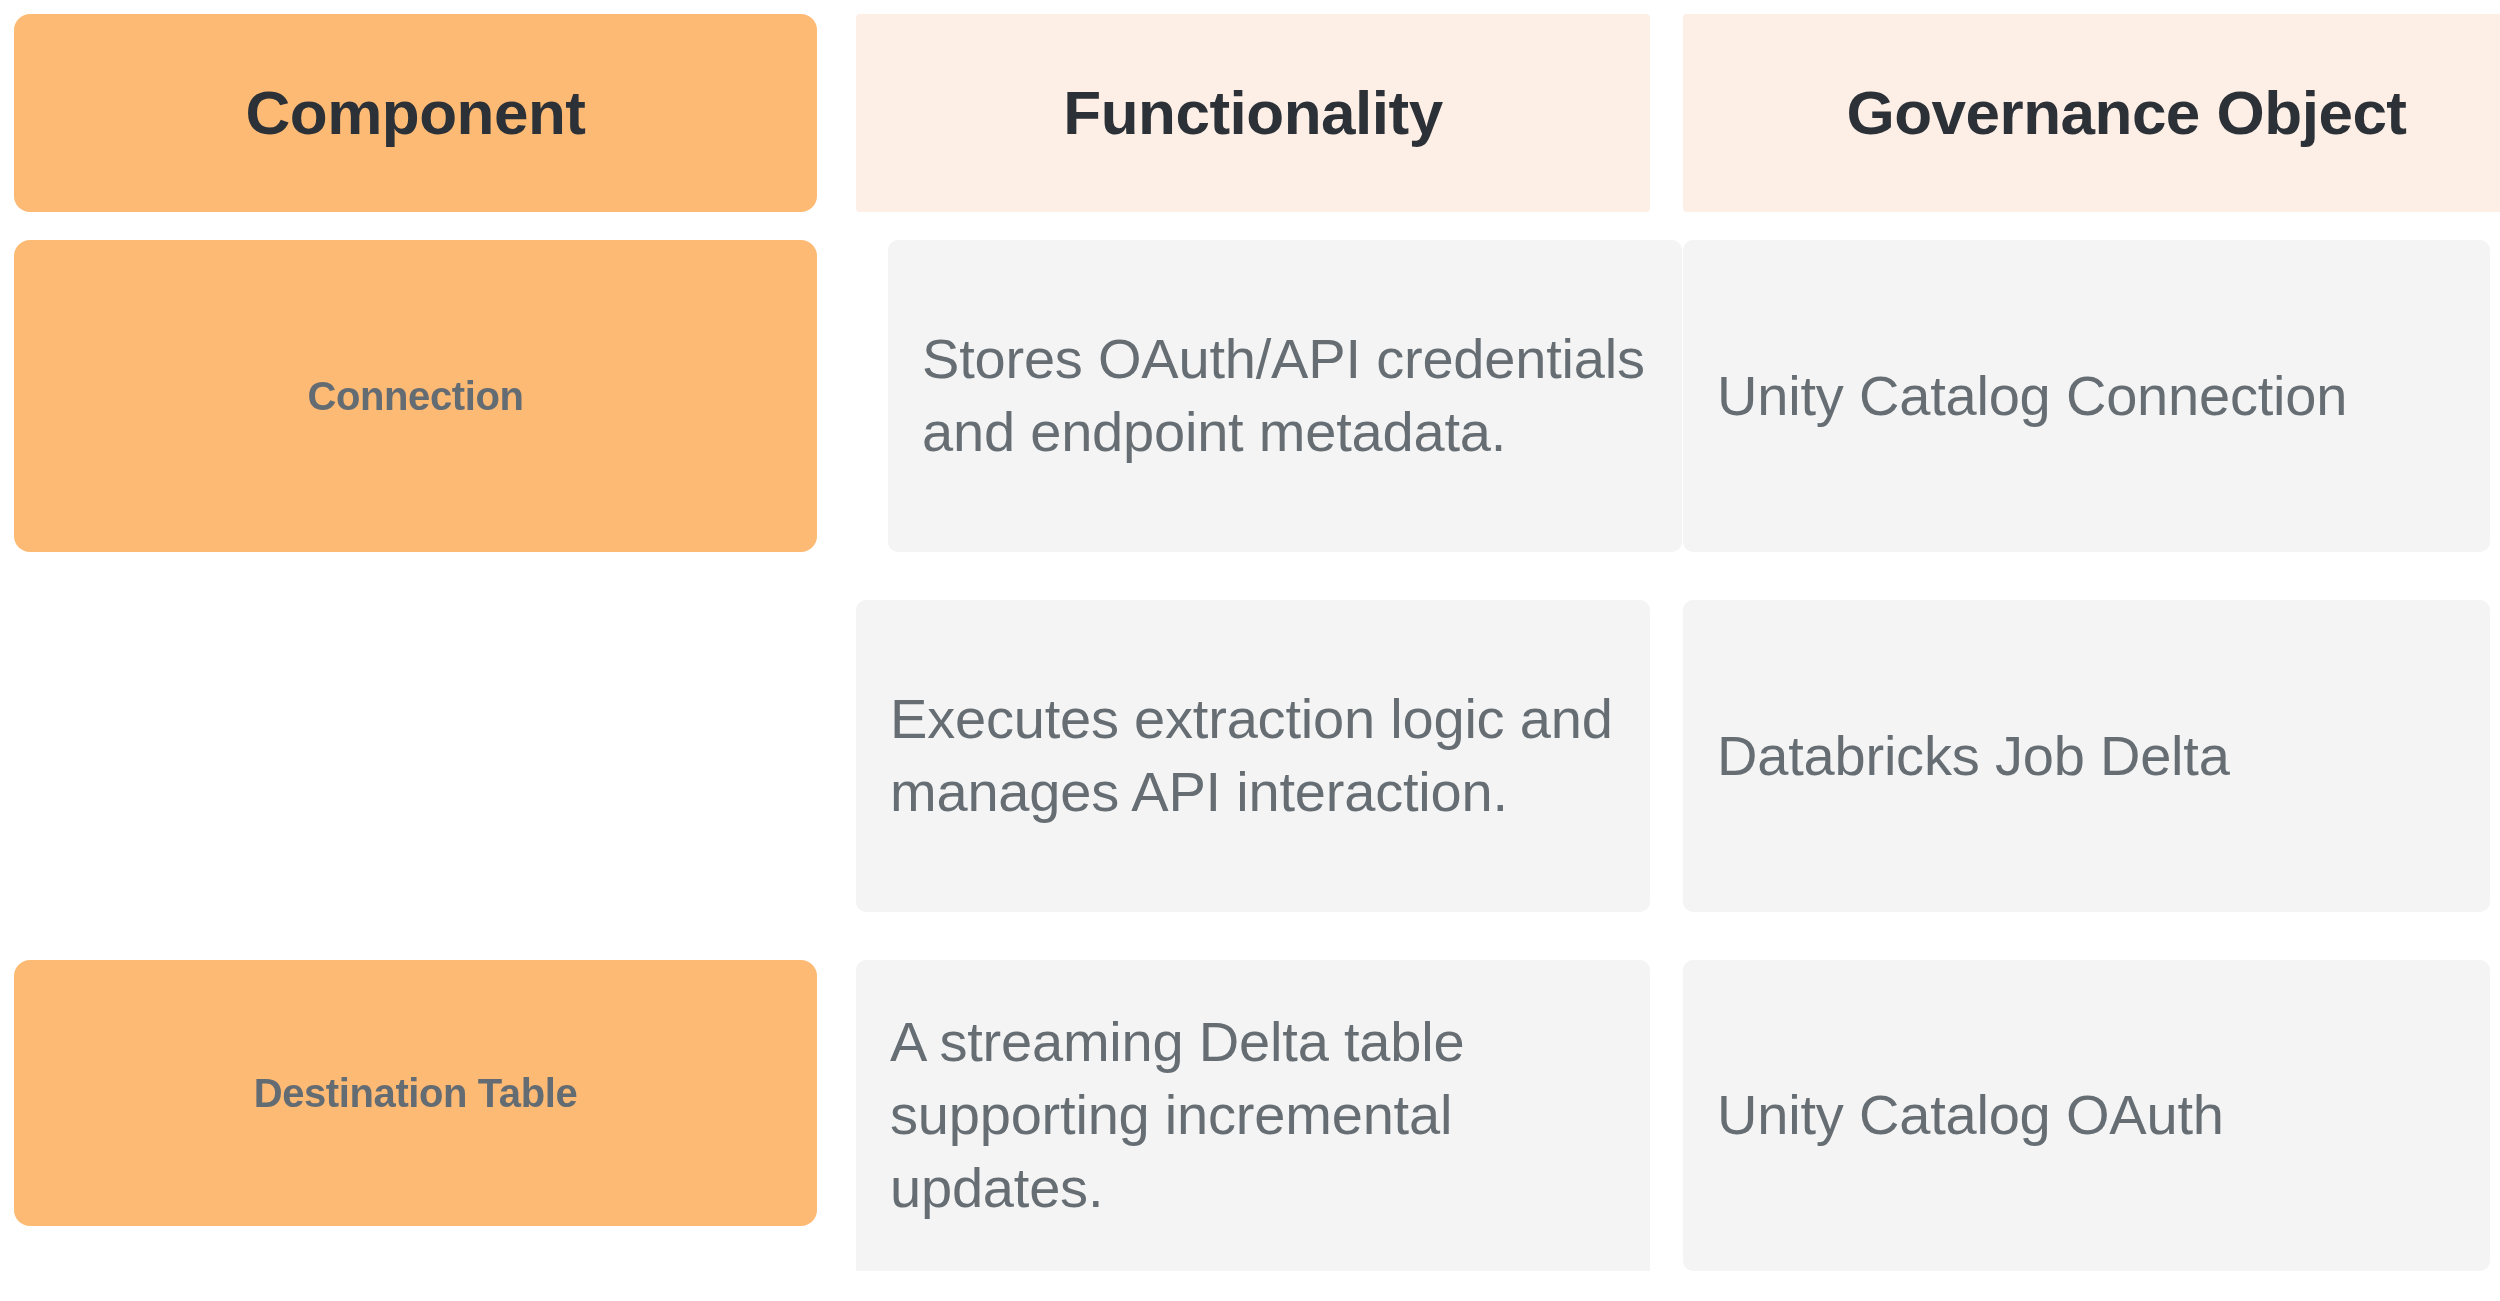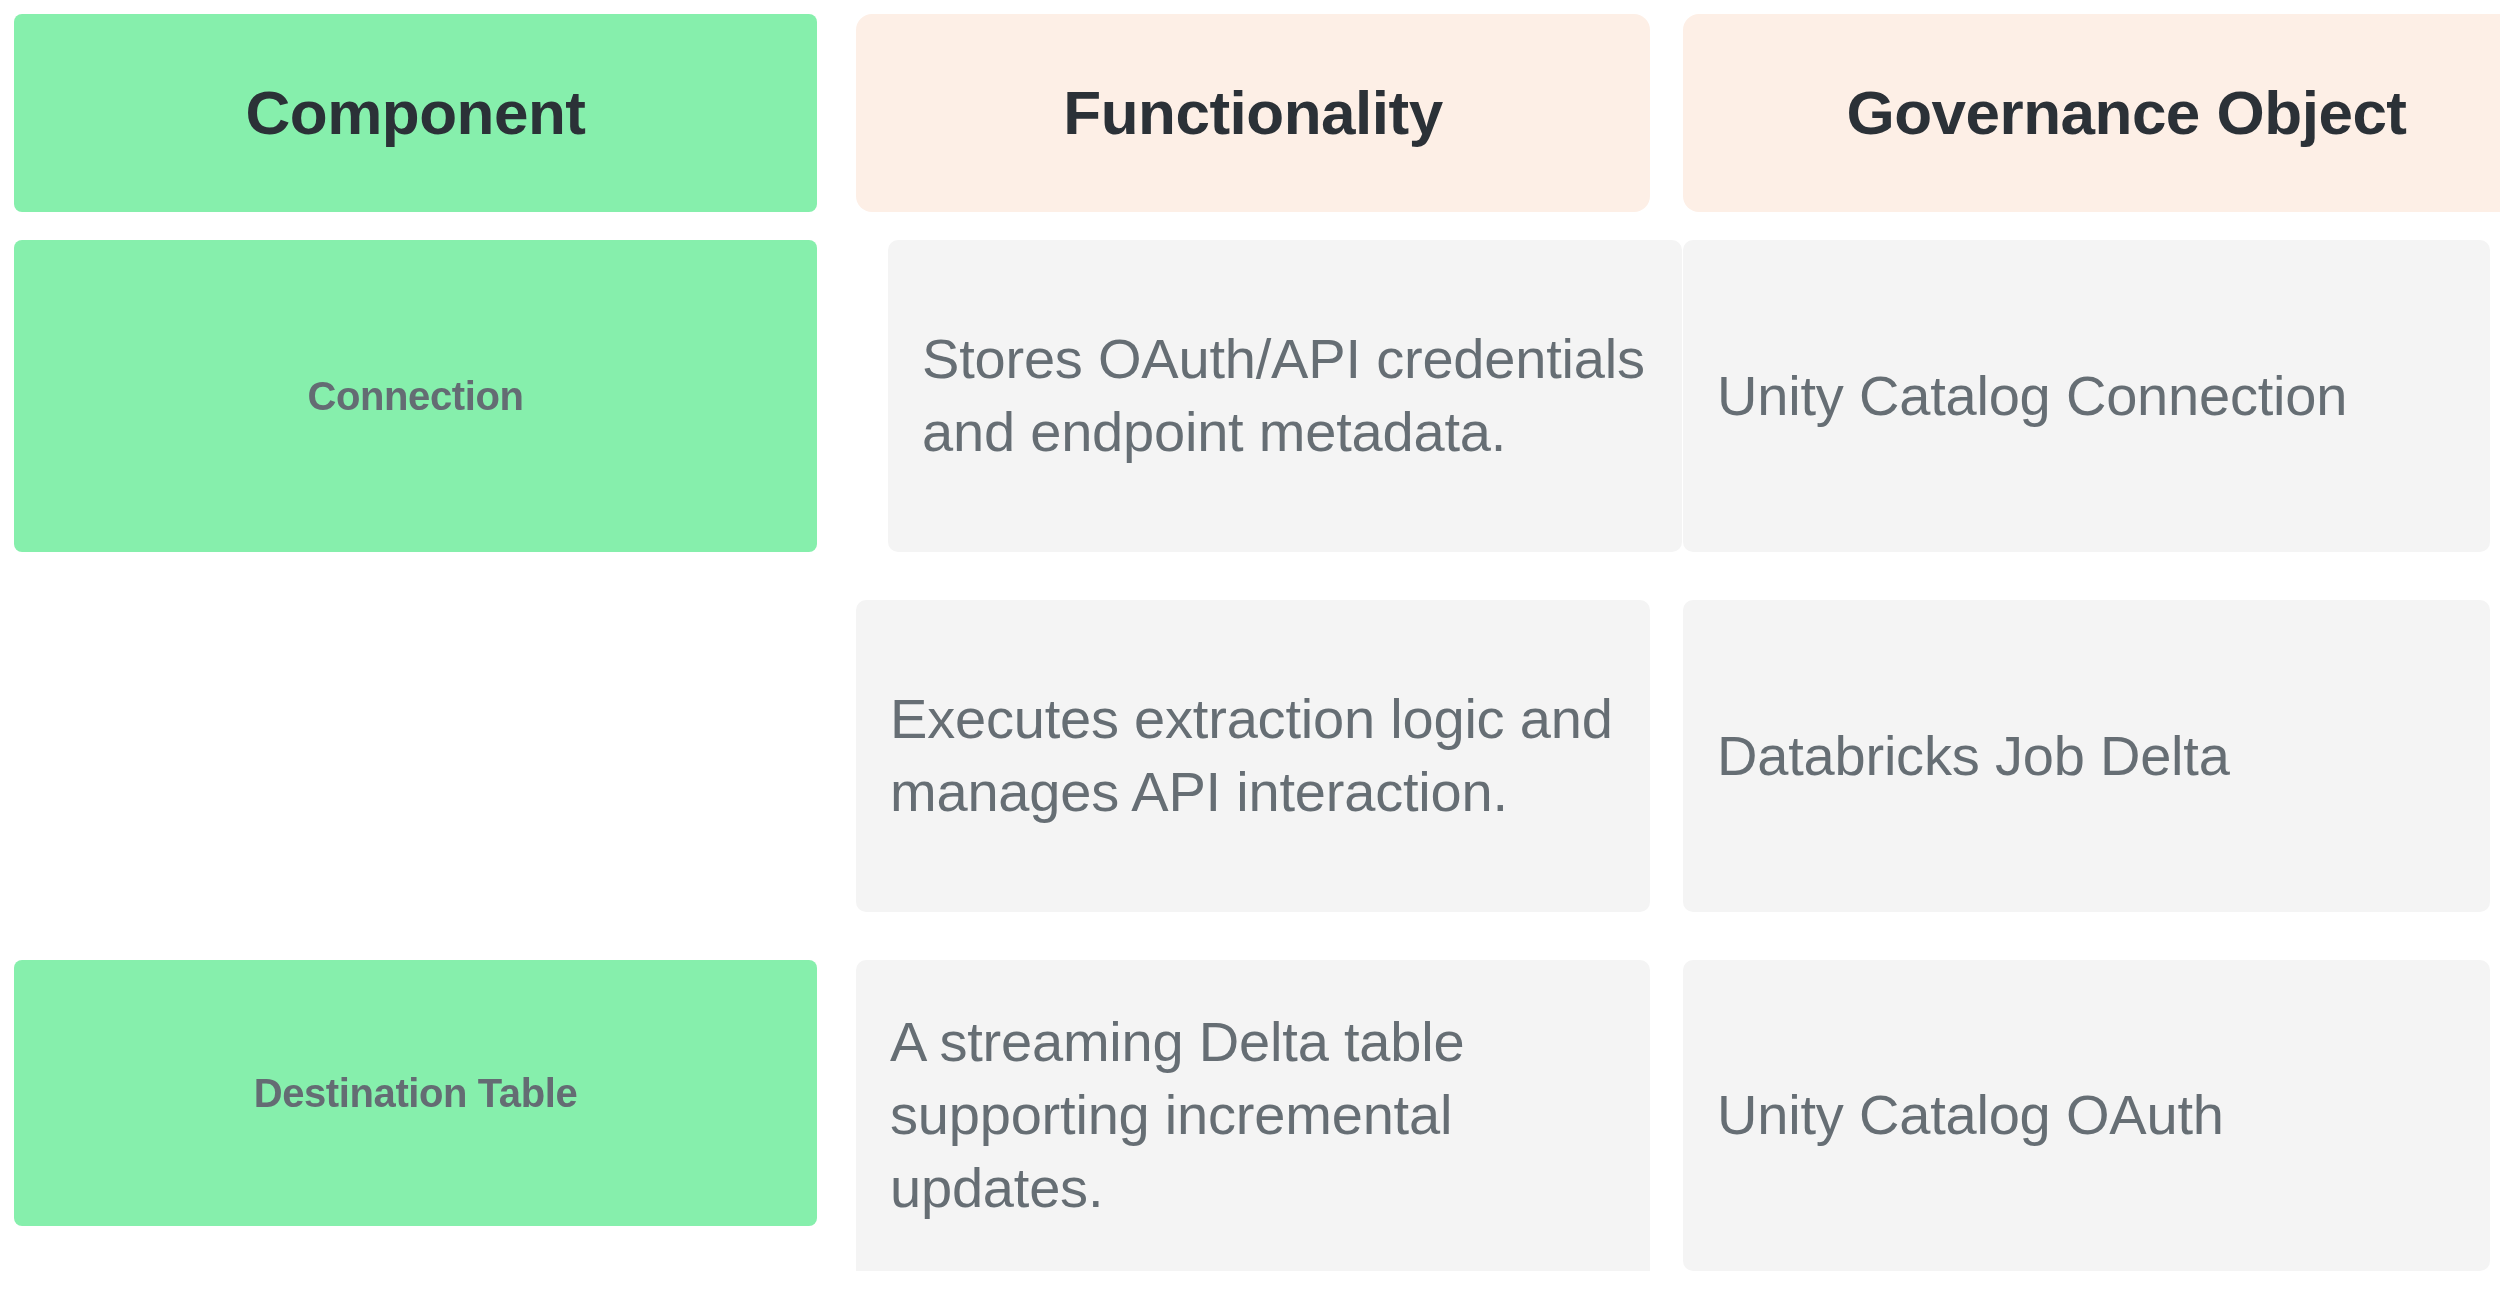--- a/index.html
+++ b/index.html
@@ -26,22 +26,22 @@
   .cell {
     position: absolute;
     box-sizing: border-box;
     display: flex;
     flex-direction: column;
     justify-content: center;
   }
 
   
   .col-component {
-    background: #86efac;
-    border-radius: 8px;
+    background: #fdba74;
+    border-radius: 16px;
     align-items: center;
     text-align: center;
     padding: 10px 16px;
   }
 
   
   .col-neutral {
     background: #F4F4F4;
     border-radius: 10px;
     align-items: flex-start;
@@ -52,21 +52,21 @@
   
   .header-cell .cell-text {
     color: #2B3137;
     font-weight: 700;
     font-size: 62px;
     line-height: 1.18;
     letter-spacing: -0.5px;
   }
   .header-cell.col-neutral {
     background: #FDEFE6;
-    border-radius: 16px;
+    border-radius: 4px;
     align-items: center;
     text-align: center;
     padding: 10px 28px;
   }
 
   
   .body-cell.col-component .cell-text {
     color: #646C73;
     font-weight: 700;
     font-size: 40px;

